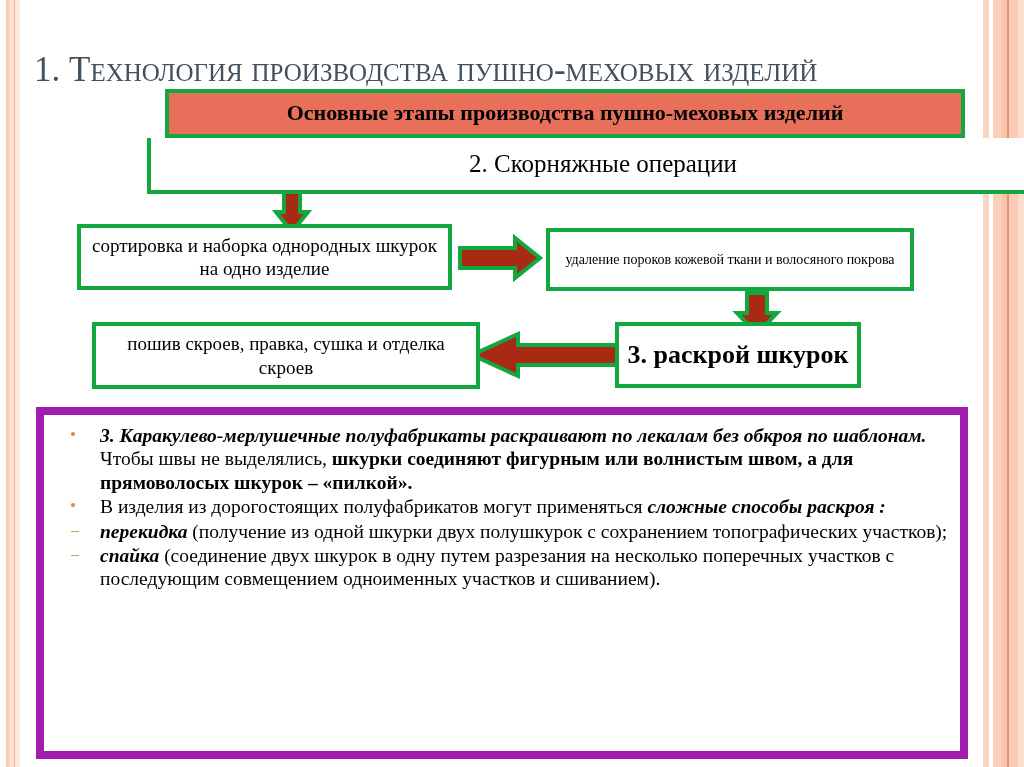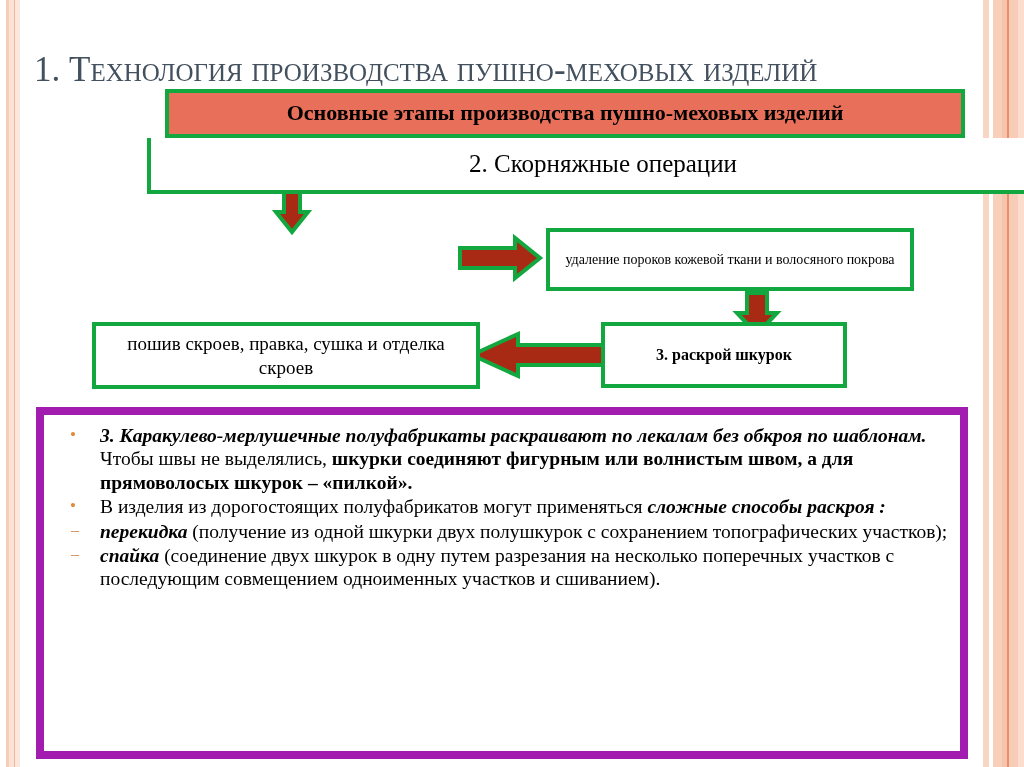--- a/index.html
+++ b/index.html
@@ -100,22 +100,22 @@
     padding: 0 8px;
   }
 
   .box-sew {
     left: 92px; top: 322px; width: 388px; height: 67px;
     font-size: 19px;
     padding: 0 8px;
   }
 
   .box-cut {
-    left: 601px; top: 322px; width: 246px; height: 66px;
-    font-size: 16px;
+    left: 615px; top: 322px; width: 246px; height: 66px;
+    font-size: 26px;
     font-weight: bold;
   }
 
   .arrow-svg { position: absolute; overflow: visible; }
 
   
   .text-panel {
     position: absolute;
     left: 36px; top: 407px;
     width: 932px; height: 352px;
@@ -186,20 +186,23 @@
   </svg>
 
   <div class="box box-stage">
     <span>2. Скорняжные операции</span>
   </div>
 
   <div class="box box-header">
     <span>Основные этапы производства пушно-меховых изделий</span>
   </div>
 
+  <div class="box box-sort">
+    <span>сортировка и наборка однородных шкурок на одно изделие</span>
+  </div>
 
   <div class="box box-remove">
     <span>удаление пороков кожевой ткани и волосяного покрова</span>
   </div>
 
   <div class="box box-sew">
     <span>пошив скроев, правка, сушка и отделка скроев</span>
   </div>
 
   <div class="box box-cut">

